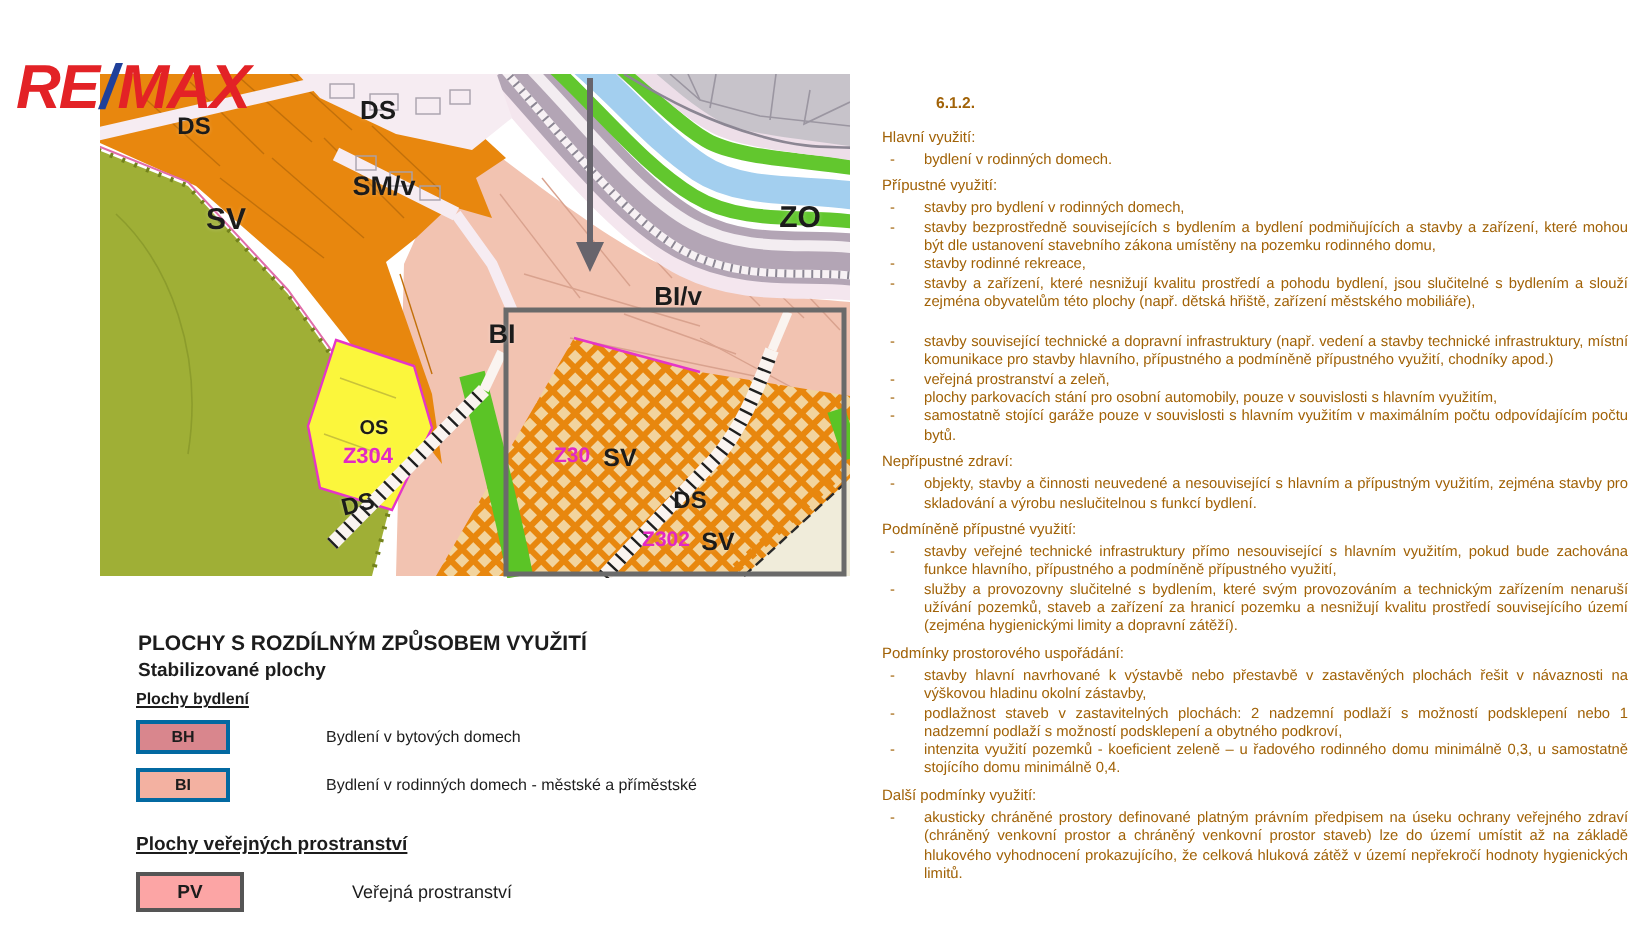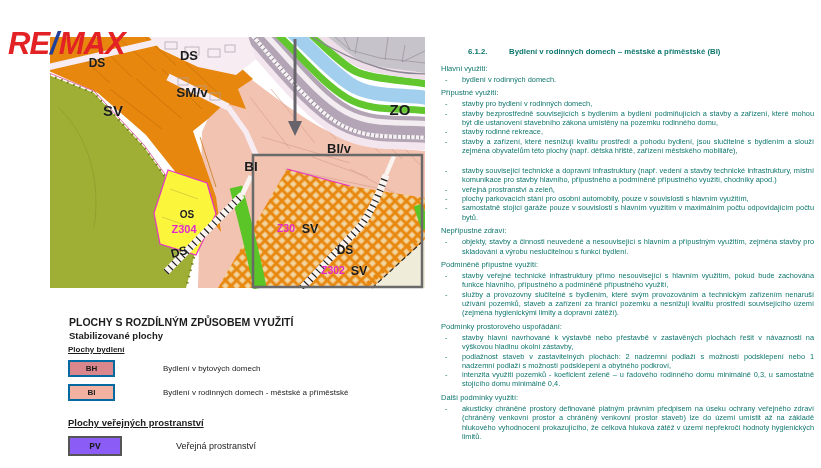--- a/index.html
+++ b/index.html
@@ -27,21 +27,21 @@
   .lg-head{font-size:8px;font-weight:700;text-decoration:underline;color:#1c1c1c;margin-bottom:6px;}
   .lg-head.big{font-size:9.5px;margin-top:16px;margin-bottom:8px;}
   .lg-row{display:flex;align-items:center;margin-bottom:7px;}
   .lg-swatch{width:43px;height:13px;border:2px solid #0369a1;display:flex;align-items:center;
              justify-content:center;font-size:8px;font-weight:700;color:#1c1c1c;}
   .lg-row.big .lg-swatch{width:50px;height:16px;font-size:9.5px;border-color:#555;}
   .lg-label{margin-left:48px;font-size:8px;color:#1c1c1c;}
   .lg-row.big .lg-label{font-size:9px;margin-left:54px;}
 
   
-  .regs{position:absolute;left:441px;top:47px;width:373px;color:#0f766e;}
+  .regs{position:absolute;left:441px;top:47px;width:373px;color:#a16207;}
   .regs-heading{display:flex;font-size:7.8px;font-weight:700;line-height:9.5px;margin-bottom:7px;}
   .regs-heading .num{margin-left:27px;width:41px;flex:0 0 auto;}
   .reg-section{margin-top:4px;}
   .reg-head{font-size:7.5px;line-height:9.3px;margin-bottom:2px;}
   .reg-item{position:relative;padding-left:21px;font-size:7.4px;line-height:9.3px;
             text-align:justify;}
   .reg-item .dash{position:absolute;left:4px;top:0;}
   .reg-item.gap{margin-top:11px;}
 </style>
 </head>
@@ -182,29 +182,28 @@
       <div class="lg-row">
         <div class="lg-swatch" style="background: rgb(217, 134, 141);">BH</div>
         <div class="lg-label">Bydlení v bytových domech</div>
       </div>
       <div class="lg-row">
         <div class="lg-swatch" style="background: rgb(243, 177, 161);">BI</div>
         <div class="lg-label">Bydlení v rodinných domech - městské a příměstské</div>
       </div>
       <div class="lg-head big">Plochy veřejných prostranství</div>
       <div class="lg-row big">
-        <div class="lg-swatch" style="background: #8b5cf6; font-family: Liberation Mono, monospace;">PV</div>
+        <div class="lg-swatch" style="background: #fca5a5;">PV</div>
         <div class="lg-label">Veřejná prostranství</div>
       </div>
     </div>
 
   <div class="regs">
     <div class="regs-heading">
       <span class="num">6.1.2.</span>
-      <span class="ttl">Bydlení v rodinných domech – městské a příměstské (BI)</span>
     </div>
     <div id="reg-sections">
         <div class="reg-section">
           <div class="reg-head">Hlavní využití:</div>
           <div class="reg-item"><span class="dash">-</span>bydlení v rodinných domech.</div>
         </div>
         <div class="reg-section">
           <div class="reg-head">Přípustné využití:</div>
           <div class="reg-item"><span class="dash">-</span>stavby pro bydlení v rodinných domech,</div>
           <div class="reg-item"><span class="dash">-</span>stavby bezprostředně souvisejících s bydlením a bydlení podmiňujících a stavby a zařízení, které mohou být dle ustanovení stavebního zákona umístěny na pozemku rodinného domu,</div>

